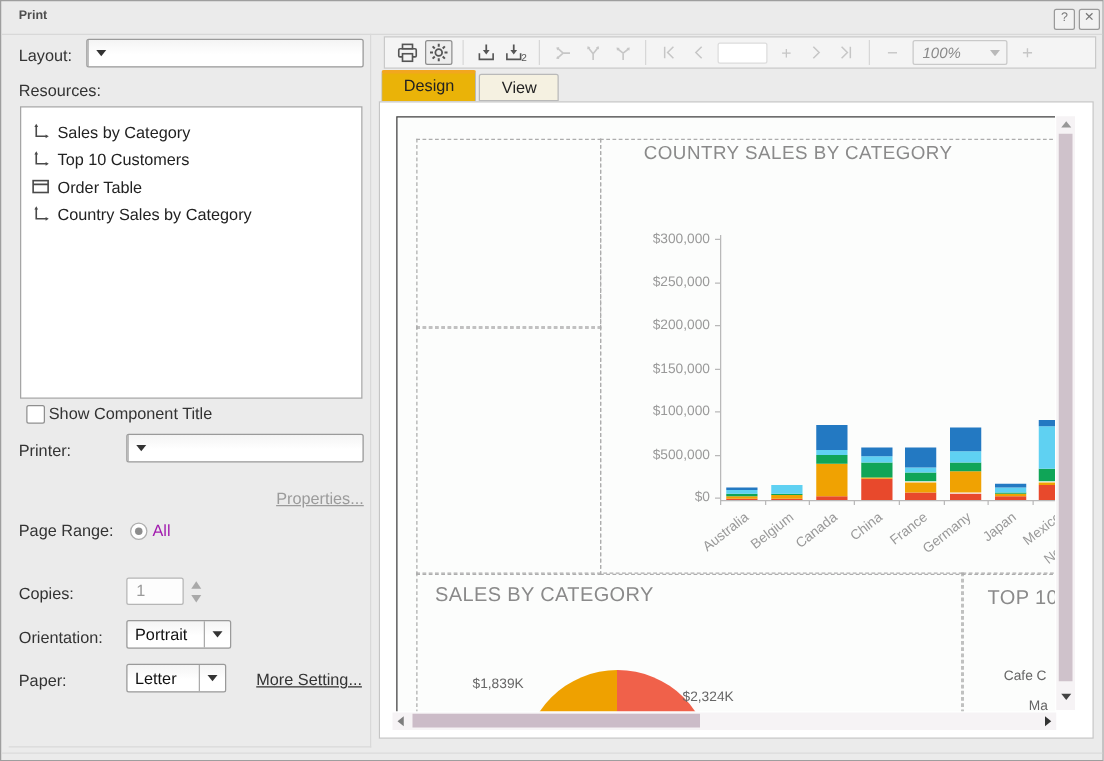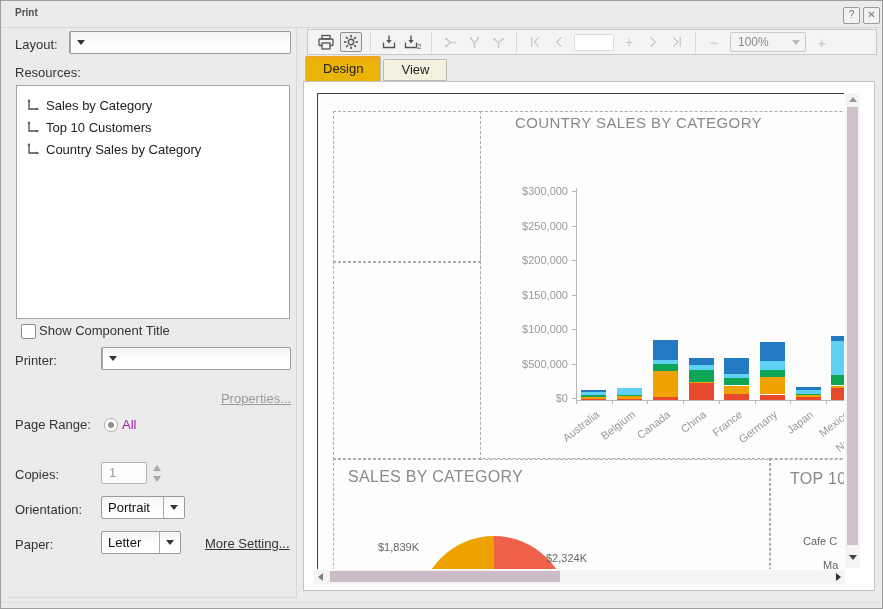--- a/index.html
+++ b/index.html
@@ -38,21 +38,21 @@
   
   .right-panel{position:absolute;left:300px;top:0;width:581px;height:607px;}
   .toolbar{position:absolute;left:6px;top:28px;width:570px;height:26px;box-sizing:border-box;background:#f4f4f4;border:1px solid #c9c9c9;
            display:flex;align-items:center;padding-left:6px;}
   .tb-btn{width:24px;height:22px;display:flex;align-items:center;justify-content:center;color:#555;flex:none;}
   .tb-btn.boxed{box-sizing:border-box;border:1px solid #8e8e8e;border-radius:2px;background:#ededed;width:22px;height:20px;margin:0 2px;}
   .tb-btn.disabled{color:#c6c6c6;}
   .tb-sep{width:1px;height:20px;background:#d7d7d7;margin:0 6px;flex:none;}
   .tb-input{width:38px;height:15px;background:#fff;border:1px solid #dcdcdc;border-radius:2px;margin:0 3px;flex:none;}
   .tb-combo{box-sizing:border-box;width:76px;height:20px;background:#f4f4f4;border:1px solid #c9c9c9;border-radius:2px;
-            display:flex;align-items:center;margin:0 4px;flex:none;}
+            display:flex;align-items:center;margin:0 4px;flex:none;font-style:italic;}
   .tb-combo-text{flex:1;font-size:12px;color:#8a8a8a;padding-left:7px;}
   .tb-combo-btn{width:18px;display:flex;align-items:center;justify-content:center;}
   .arr-gray{width:0;height:0;border-left:4px solid transparent;border-right:4px solid transparent;border-top:5px solid #b9b9b9;}
   .glyph{font-size:14px;line-height:1;}
 
   .tabs{position:absolute;left:4px;top:55px;display:flex;align-items:flex-end;}
   .tab{box-sizing:border-box;height:22px;line-height:20px;padding:0 17px;font-size:13px;color:#222;background:#f5f1e1;
        border:1px solid #b9b9b9;border-radius:2px 2px 0 0;margin-right:2px;}
   .tab.active{height:25px;background:#eab308;border-top-width:3px;border-top-color:#f2a71e;border-bottom:none;}
 
@@ -125,20 +125,27 @@
           </svg></span>
         <span>Sales by Category</span>
       </div>
       <div class="res-item">
         <span class="res-icon"><svg width="15" height="15" viewBox="0 0 15 15">
             <path d="M4 3 v8 h8" fill="none" stroke="currentColor" stroke-width="1.3"></path>
             <path d="M2.5 3.5 L4 1 L5.5 3.5 Z" fill="currentColor"></path>
             <path d="M11.5 9.5 L14 11 L11.5 12.5 Z" fill="currentColor"></path>
           </svg></span>
         <span>Top 10 Customers</span>
+      </div>
+      <div class="res-item">
+        <span class="res-icon"><svg width="15" height="15" viewBox="0 0 15 15">
+            <rect x="1.5" y="2.5" width="12" height="9.5" fill="none" stroke="currentColor" stroke-width="1.3"></rect>
+            <line x1="1.5" y1="5.5" x2="13.5" y2="5.5" stroke="currentColor" stroke-width="1.3"></line>
+          </svg></span>
+        <span>Order Table</span>
       </div>
       <div class="res-item">
         <span class="res-icon"><svg width="15" height="15" viewBox="0 0 15 15">
             <path d="M4 3 v8 h8" fill="none" stroke="currentColor" stroke-width="1.3"></path>
             <path d="M2.5 3.5 L4 1 L5.5 3.5 Z" fill="currentColor"></path>
             <path d="M11.5 9.5 L14 11 L11.5 12.5 Z" fill="currentColor"></path>
           </svg></span>
         <span>Country Sales by Category</span>
       </div>
     </div>

